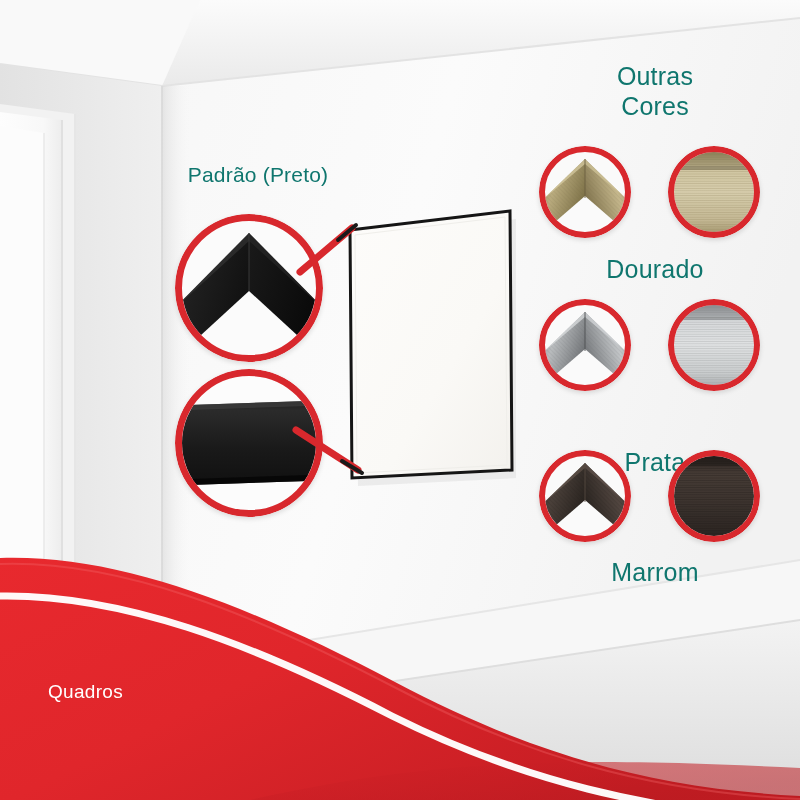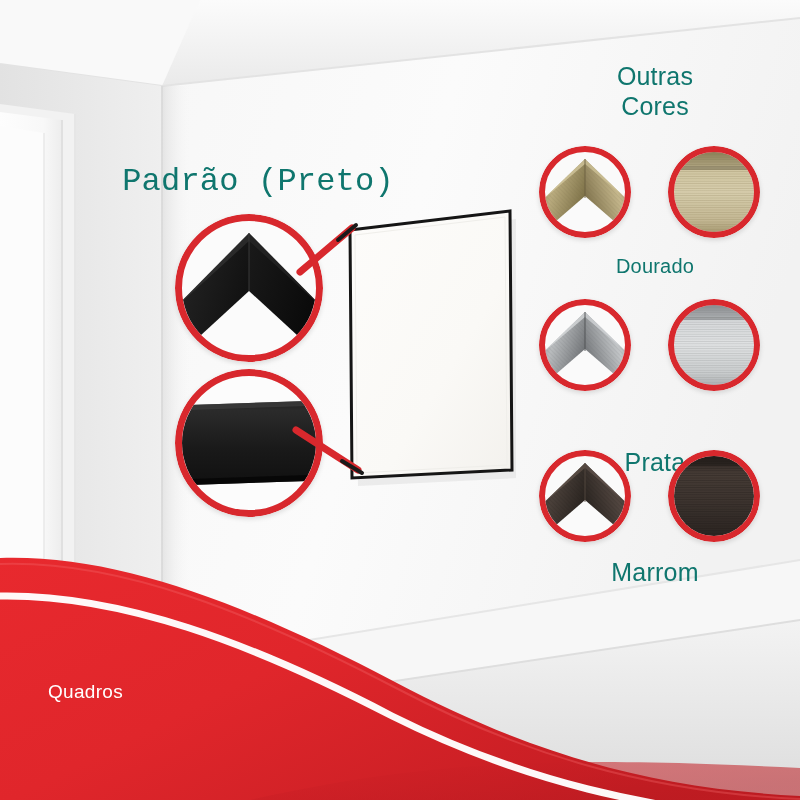--- a/index.html
+++ b/index.html
@@ -6,24 +6,24 @@
   body{width:800px;height:800px;overflow:hidden;font-family:"Liberation Sans",sans-serif;}
   #stage{position:relative;width:800px;height:800px;overflow:hidden;background:#f2f2f2;}
 
   
   .bg-svg{position:absolute;left:0;top:0;width:800px;height:800px;}
 
   
   .lbl{position:absolute;color:#0f766e;font-weight:400;letter-spacing:.2px;
        text-align:center;line-height:1.18;white-space:pre-line;}
 
-  #lbl-padrao{left:118px;top:163px;width:280px;font-size:32px;font-family:Liberation Mono, monospace;}
+  #lbl-padrao{left:118px;top:163px;width:280px;font-size:21px;}
   #lbl-altura{left:150px;top:516px;width:180px;font-size:25px;}
   #lbl-outras{left:545px;top:62px;width:220px;font-size:25px;}
-  #lbl-dourado{left:545px;top:255px;width:220px;font-size:20px;}
+  #lbl-dourado{left:545px;top:255px;width:220px;font-size:25px;}
   #lbl-prata{left:545px;top:408px;width:220px;font-size:25px;margin-top:40px;}
   #lbl-marrom{left:545px;top:558px;width:220px;font-size:25px;}
 
   
   #frame-wrap{position:absolute;left:344px;top:208px;width:172px;height:278px;}
   #frame-wrap svg{display:block;}
 
   
   .sw{position:absolute;border-radius:50%;overflow:hidden;
       box-shadow:0 2px 5px rgba(0,0,0,.13);}

